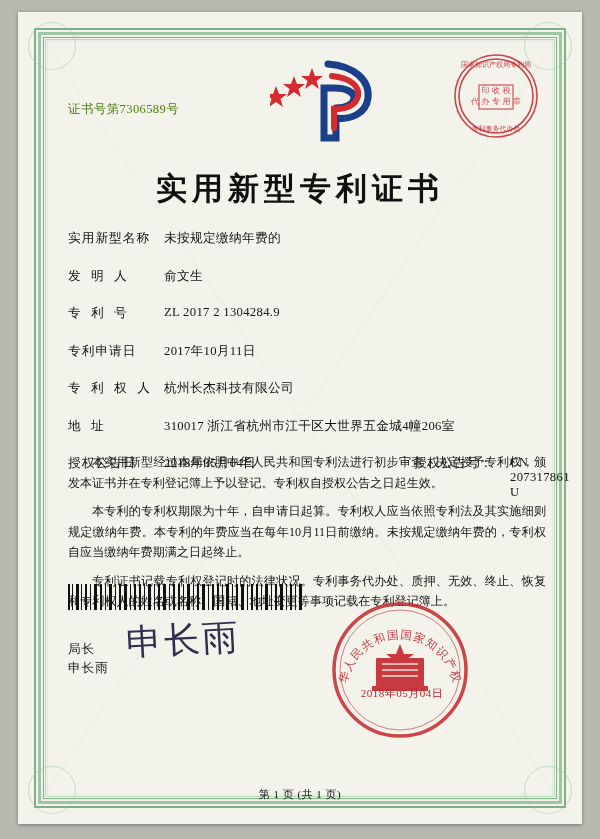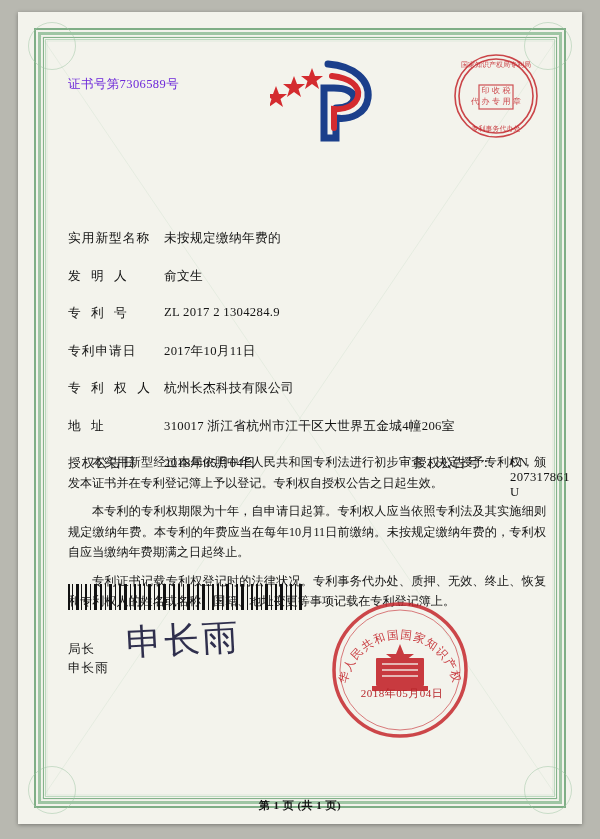--- a/index.html
+++ b/index.html
@@ -39,22 +39,22 @@
     border:1px solid #9ec5a3;border-radius:50%;
     opacity:.5;
   }
   .corner.tl{left:10px;top:10px}
   .corner.tr{right:10px;top:10px}
   .corner.bl{left:10px;bottom:10px}
   .corner.br{right:10px;bottom:10px}
 
   
   .cert-no{
-    position:absolute;left:50px;top:64px;
-    font-size:12.5px;color:#6d28d9;letter-spacing:.4px;
+    position:absolute;left:50px;top:89px;
+    font-size:12.5px;color:#4d7c0f;letter-spacing:.4px;
   }
   .logo{
     position:absolute;left:252px;top:46px;width:110px;height:86px;
   }
   .seal-top{
     position:absolute;right:42px;top:40px;width:88px;height:88px;
   }
 
   .title{
     position:absolute;left:0;right:0;top:156px;
@@ -107,22 +107,22 @@
     opacity:.9;
   }
   .seal-main{
     position:absolute;left:312px;top:588px;width:140px;height:140px;
   }
   .seal-date{
     position:absolute;left:330px;top:674px;width:108px;
     text-align:center;font-size:11px;color:#b7252a;letter-spacing:.5px;
   }
   .footer{
-    position:absolute;left:0;right:0;bottom:11px;
-    text-align:center;font-size:11px;color:#141414;letter-spacing:.5px;font-weight:bold;
+    position:absolute;left:0;right:0;bottom:22px;
+    text-align:center;font-size:11px;color:#141414;letter-spacing:.5px;
   }
 </style>
 </head>
 <body>
 
 <div class="page">
 
   <div class="border-outer"></div>
   <div class="border-inner"></div>
 
@@ -161,20 +161,21 @@
     </g>
     <g fill="#c4272d" opacity=".85" font-size="7" font-family="DejaVu Sans, sans-serif">
       <text x="44" y="15" text-anchor="middle">国家知识产权局专利局</text>
       <text x="44" y="41" text-anchor="middle" font-size="8">印 收 税</text>
       <text x="44" y="52" text-anchor="middle" font-size="8">代 办 专 用 章</text>
       <text x="44" y="79" text-anchor="middle">专利事务代办处</text>
     </g>
     <rect x="27" y="33" width="34" height="24" fill="none" stroke="#c4272d" stroke-width="1.2" opacity=".8"></rect>
   </svg>
 
+  <div class="title">实用新型专利证书</div>
 
   <div class="fields">
     <div class="field">
       <span class="f-label">实用新型名称</span>
       <span class="f-value">未按规定缴纳年费的</span>
     </div>
     <div class="field">
       <span class="f-label wide">发 明 人</span>
       <span class="f-value">俞文生</span>
     </div>

